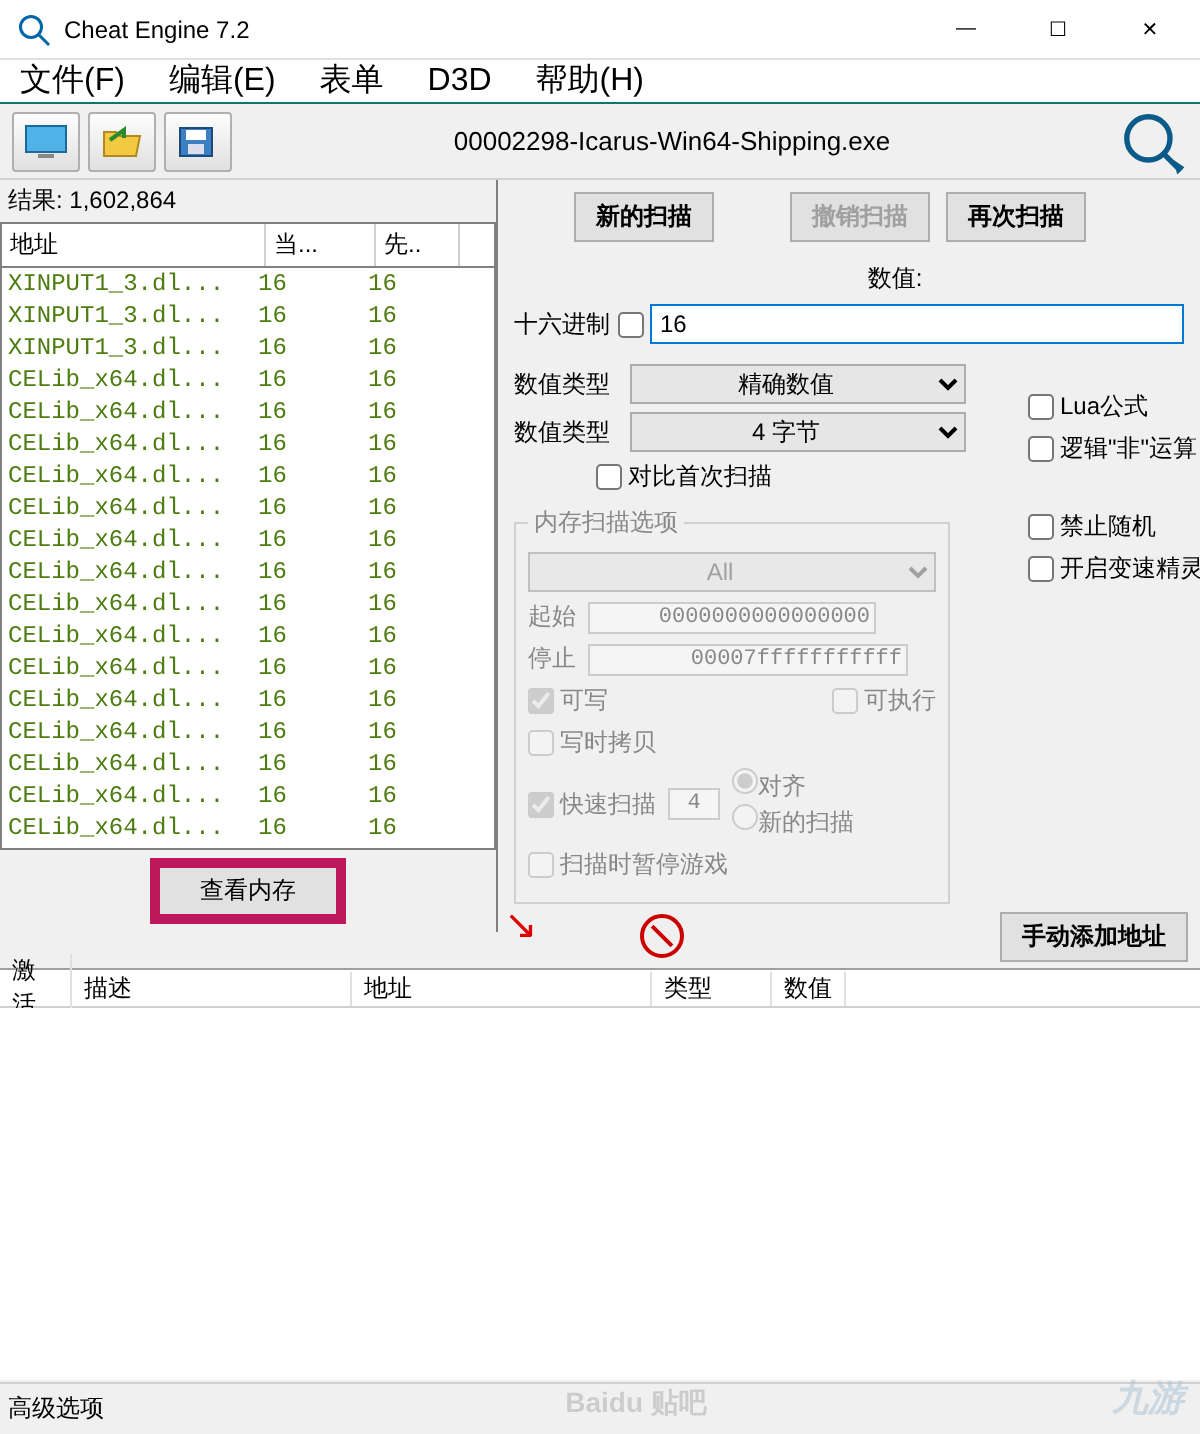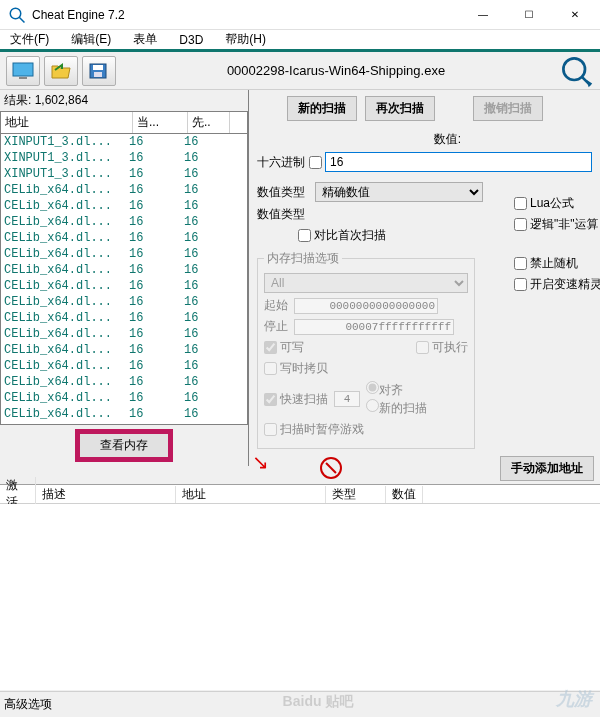--- a/index.html
+++ b/index.html
@@ -2,46 +2,46 @@
 <html><head>
 <meta charset="utf-8">
 <style>
 * { box-sizing: border-box; margin: 0; padding: 0; }
 body { font-family: "Microsoft YaHei", Tahoma, sans-serif; font-size: 12px; background: #f0f0f0; width: 600px; height: 717px; overflow: hidden; position: relative; }
 .titlebar { height: 30px; background: #fff; display: flex; align-items: center; padding: 0 2px; border-bottom: 1px solid #e0e0e0; }
 .title-icon { width: 18px; height: 18px; margin: 0 6px; }
 .title-text { flex: 1; font-size: 12px; }
 .win-controls { display: flex; }
 .win-btn { width: 46px; height: 30px; display: flex; align-items: center; justify-content: center; font-size: 10px; }
-.menubar { height: 22px; background: #fff; display: flex; align-items: center; padding: 0 6px; gap: 14px; font-size: 12px; border-bottom: 3px solid #0f766e; }
+.menubar { height: 22px; background: #fff; display: flex; align-items: center; padding: 0 6px; gap: 14px; font-size: 16px; border-bottom: 1px solid #0f766e; }
 .menu-item { padding: 2px 4px; }
 .toolbar { height: 38px; background: #f0f0f0; display: flex; align-items: center; padding: 2px 6px; border-bottom: 1px solid #d0d0d0; }
 .tool-btn { width: 34px; height: 30px; border: 1px solid #b0b0b0; background: linear-gradient(#fdfdfd,#e0e0e0); display: flex; align-items: center; justify-content: center; margin-right: 4px; border-radius: 2px; }
 .process-name { flex: 1; text-align: center; font-size: 13px; color: #000; }
 .ce-logo { width: 36px; height: 36px; margin-left: 6px; }
 .settings-label { position: absolute; right: 10px; top: 92px; font-size: 11px; color: #000; }
 .main-split { display: flex; height: 376px; }
 .left-panel { width: 249px; display: flex; flex-direction: column; border-right: 1px solid #808080; }
 .results-count { padding: 2px 4px; background: #f0f0f0; font-size: 12px; }
 .results-header { display: flex; background: #fff; border: 1px solid #808080; border-bottom: none; }
 .results-header div { padding: 2px 4px; border-right: 1px solid #d0d0d0; background: #fff; font-size: 12px; }
 .h-addr { width: 132px; } .h-cur { width: 55px; } .h-prev { width: 42px; }
 .results-body { flex: 1; background: #fff; border: 1px solid #808080; overflow-y: scroll; font-family: "Courier New", monospace; font-size: 12px; }
-.res-row { display: flex; line-height: 16px; color: #0f766e; align-items: flex-end; }
+.res-row { display: flex; line-height: 16px; color: #4d7c0f; align-items: flex-end; }
 .res-row .c-addr { width: 128px; padding-left: 3px; white-space: nowrap; overflow: hidden; }
 .res-row .c-cur { width: 55px; } .res-row .c-prev { width: 40px; }
 .mem-view-btn { margin: 4px auto; padding: 3px 20px; border: 5px solid #be185d; background: #e1e1e1; font-size: 12px; display: block; }
 .right-panel { flex: 1; background: #f0f0f0; padding: 6px 8px; position: relative; }
 .btn { padding: 3px 10px; border: 1px solid #adadad; background: #e1e1e1; font-size: 12px; font-family: inherit; font-weight: bold; }
 .btn:disabled { color: #a0a0a0; }
 .scan-btns { display: flex; gap: 8px; margin-left: 30px; margin-bottom: 10px; }
 .row { display: flex; align-items: center; margin-bottom: 4px; }
 .label { font-size: 12px; margin-right: 4px; }
 input[type=text].val { border: 1px solid #0078d7; padding: 2px 4px; background: #fff; font-size: 12px; }
-select { border: 1px solid #adadad; background: #e6e6e6; padding: 1px 2px; font-size: 12px; font-family: inherit; }
+select { border: 1px solid #adadad; background: #e6e6e6; padding: 1px 2px; font-size: 12px; font-family: inherit; text-align: center; }
 .chk { margin-right: 3px; vertical-align: middle; }
 fieldset.memopt { border: 1px solid #d0d0d0; padding: 6px; margin-top: 6px; width: 218px; background: #f0f0f0; }
 fieldset.memopt legend { font-size: 12px; color: #888; padding: 0 3px; }
 fieldset.memopt .row { color: #888; }
 fieldset.memopt input[type=text] { border: 1px solid #ccc; background: #f5f5f5; color: #888; font-family: "Courier New", monospace; font-size: 11px; padding: 1px 2px; text-align: right; }
 .arrow-red { position: absolute; left: 252px; top: 450px; font-size: 20px; color: #d00; }
 .noscan-icon { position: absolute; left: 320px; top: 457px; width: 22px; height: 22px; border: 2px solid #cc0000; border-radius: 50%; }
 .noscan-icon::after { content: ""; position: absolute; left: 2px; top: 8px; width: 14px; height: 2px; background: #cc0000; transform: rotate(45deg); }
 .manual-add { position: absolute; right: 6px; top: 456px; padding: 3px 10px; }
 .addr-list-header { position: absolute; top: 484px; width: 100%; height: 20px; background: #fff; border-top: 1px solid #a0a0a0; border-bottom: 1px solid #d0d0d0; display: flex; align-items: center; font-size: 12px; }
@@ -206,37 +206,38 @@
           <span class="c-cur">16</span>
           <span class="c-prev">16</span>
         </div>
       </div>
     <button class="mem-view-btn">查看内存</button>
   </div>
 
   <div class="right-panel">
     <div class="scan-btns">
       <button class="btn">新的扫描</button>
+      <button class="btn" style="margin-left:30px" disabled="">撤销扫描</button>
       <button class="btn">再次扫描</button>
-      <button class="btn" style="margin-left:30px" disabled="">撤销扫描</button>
     </div>
     <div class="row" style="justify-content:center;margin-left:50px">
         <span class="label">数值:</span>
       </div>
     <div class="row">
       <span class="label">十六进制</span>
       <input type="checkbox" class="chk" style="">
       <input type="text" class="val" style="flex: 1 1 0%;" value="16">
     </div>
     <div class="row" style="margin-top:10px">
       <span class="label" style="width:54px">数值类型</span>
       <select style="width:168px"><option>精确数值</option></select>
     </div>
     <div class="row">
       <span class="label" style="width:54px">数值类型</span>
+      <select style="width:168px"><option>4 字节</option></select>
     </div>
     <div class="row" style="margin-left:41px">
       <input type="checkbox" class="chk" style="">
       <span>对比首次扫描</span>
     </div>
 
     <div class="right-col">
       <label><input type="checkbox" class="chk" style=""><span>Lua公式</span></label>
       <label><input type="checkbox" class="chk" style=""><span>逻辑"非"运算</span></label>
       <div style="height:18px"></div>

